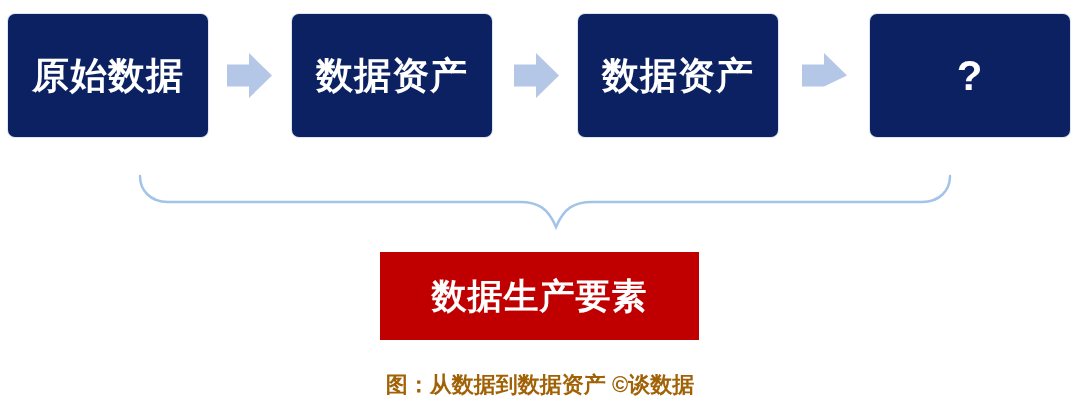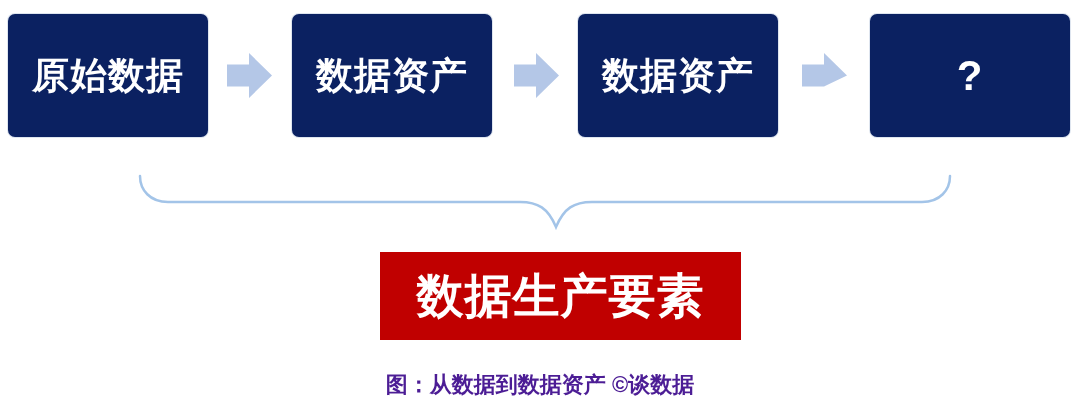--- a/index.html
+++ b/index.html
@@ -48,38 +48,38 @@
     position: absolute;
     left: 130px;
     top: 170px;
     width: 830px;
     height: 65px;
   }
   .result-box {
     position: absolute;
     left: 380px;
     top: 252px;
-    width: 361px;
+    width: 319px;
     height: 88px;
     background: #c00000;
     display: flex;
     align-items: center;
     justify-content: center;
     color: #ffffff;
-    font-size: 47px;
+    font-size: 35px;
     font-weight: bold;
     letter-spacing: 1px;
   }
   .caption {
     position: absolute;
     left: 0;
     top: 370px;
     width: 1080px;
     text-align: center;
-    color: #4c1d95;
+    color: #a16207;
     font-size: 22px;
     font-weight: bold;
   }
 </style>
 </head>
 <body>
 
 <div class="canvas">
 
   <div class="flow-box b1">

